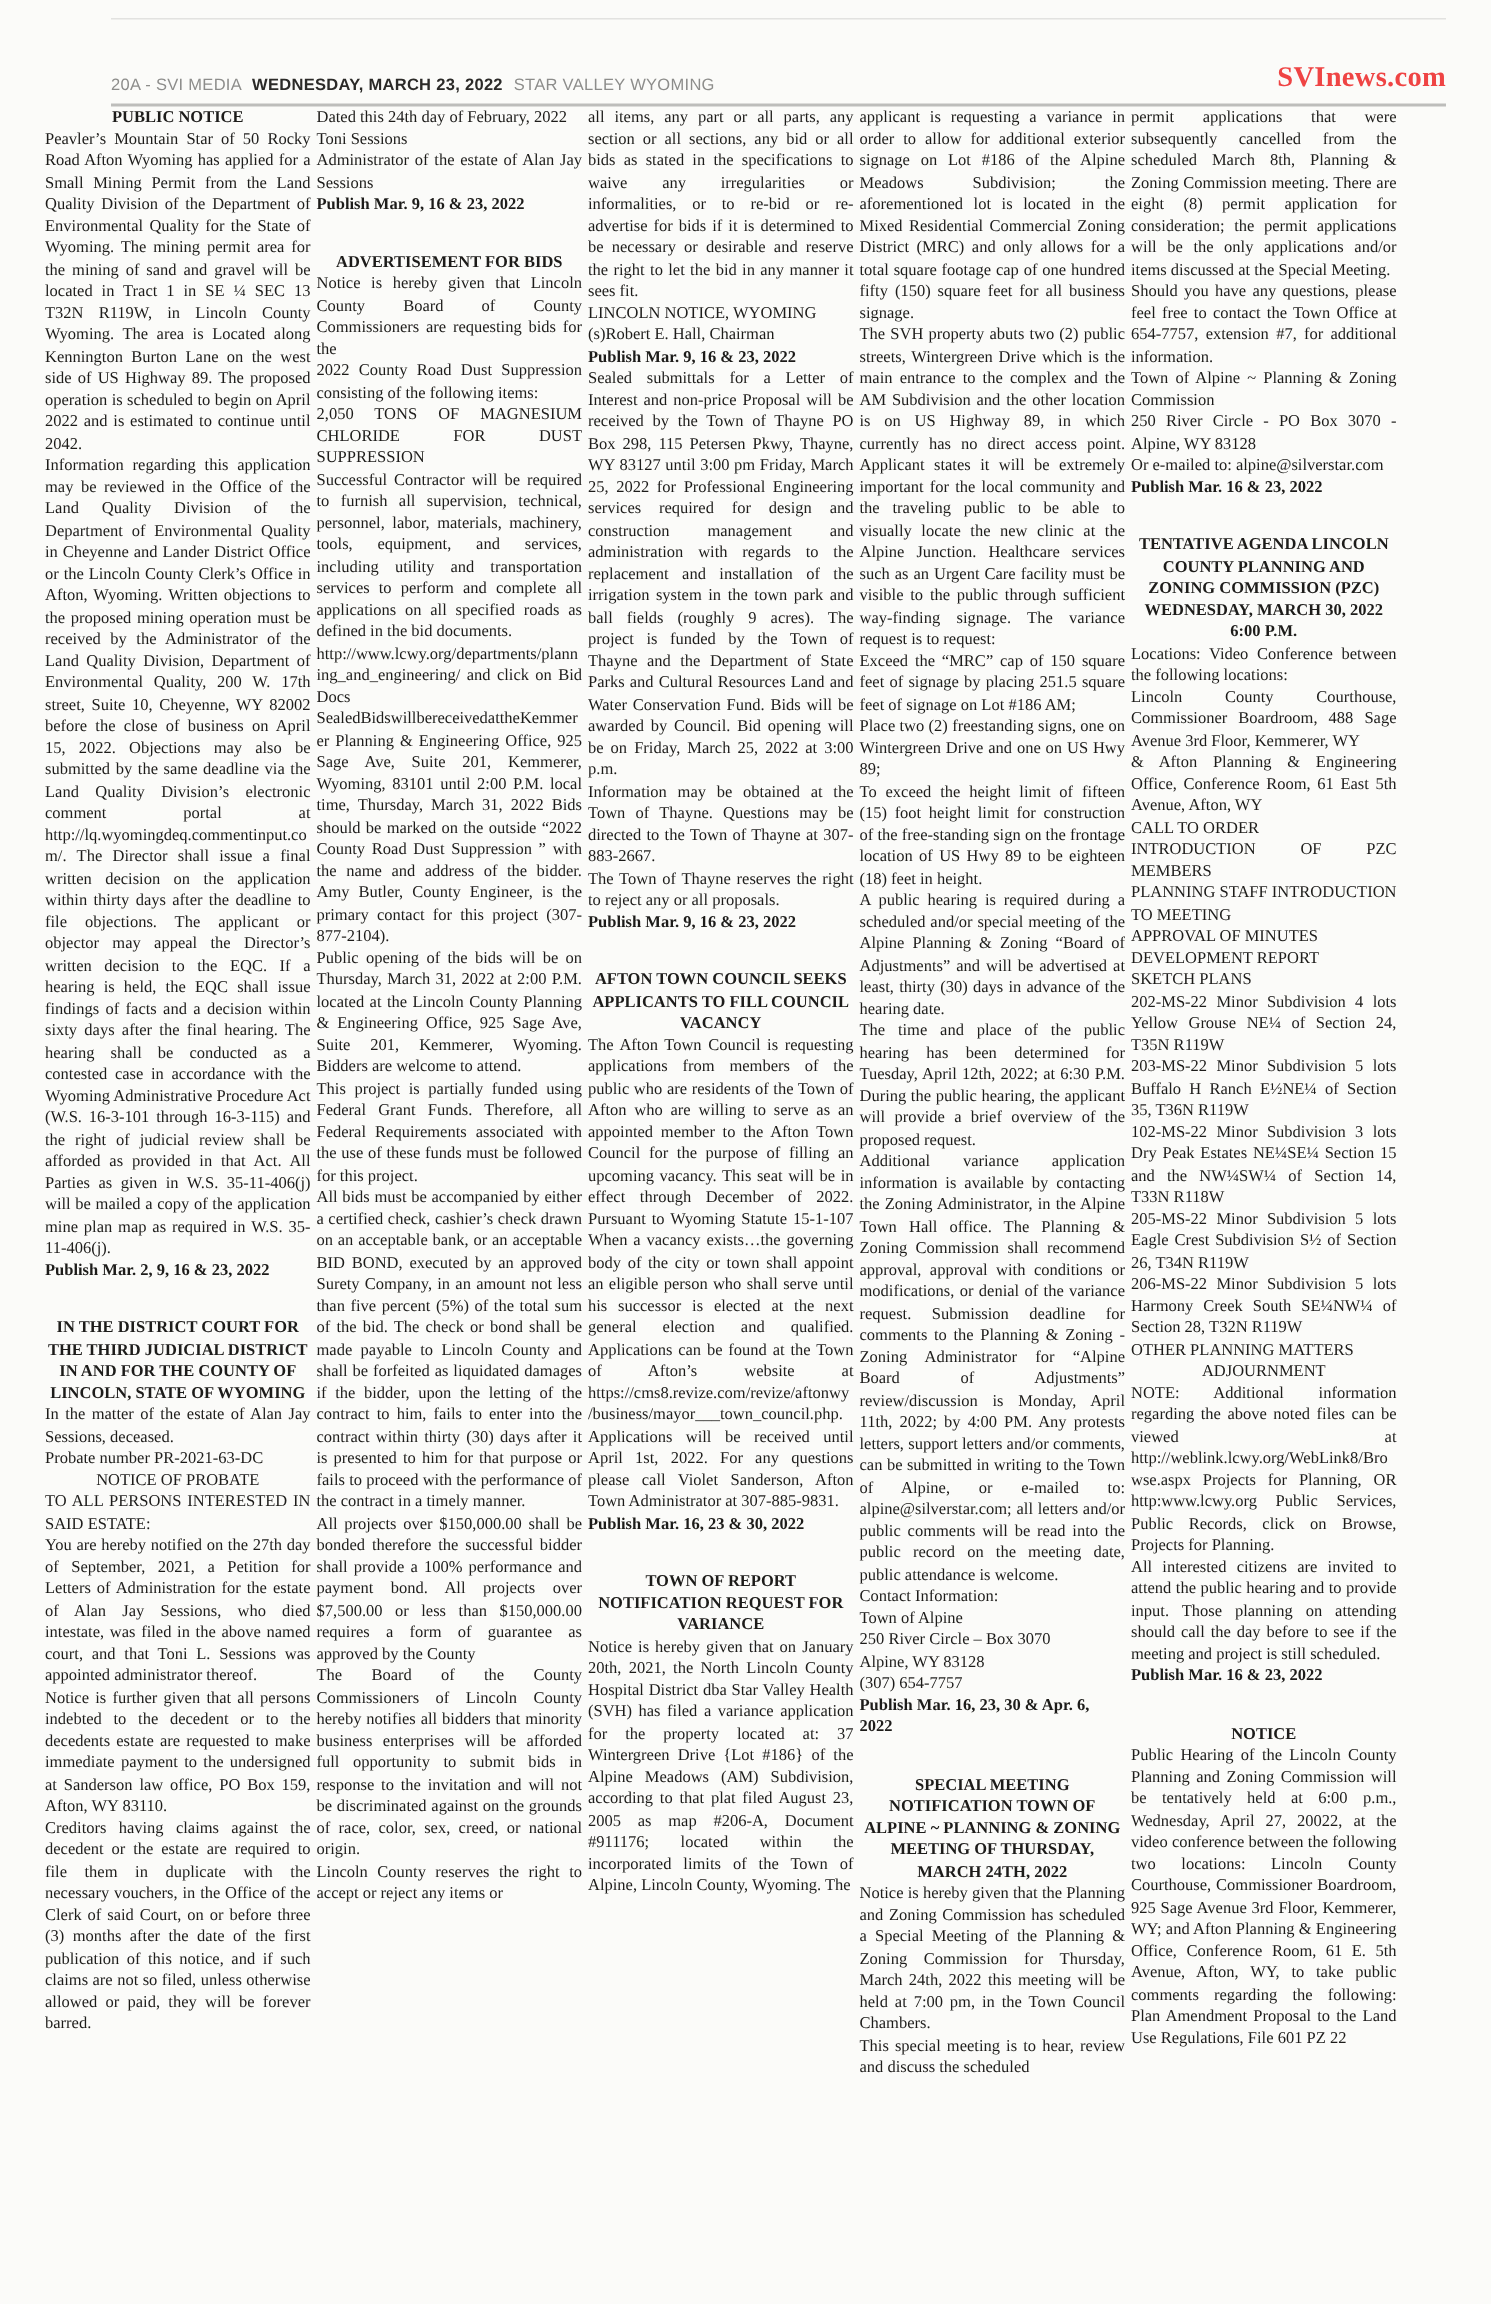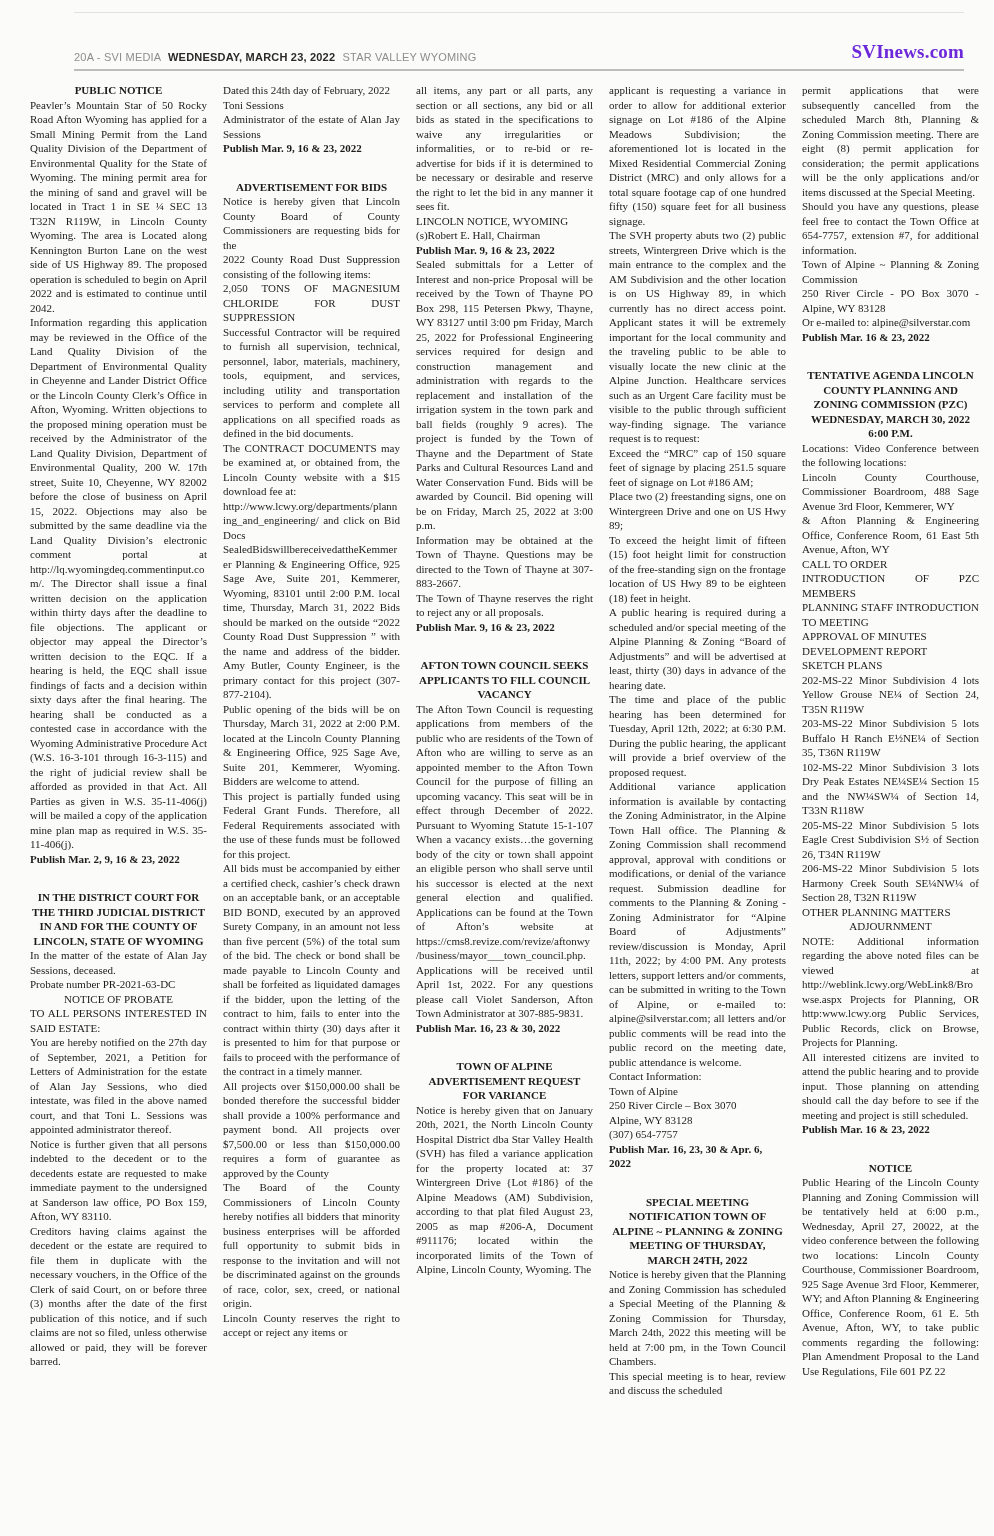--- a/index.html
+++ b/index.html
@@ -18,24 +18,24 @@
     padding: 28px 0 6px 0;
     margin-left: 44px;
   }
   .h-left {
     font-family: "Liberation Sans", "DejaVu Sans", sans-serif;
     font-size: 11px; color: #8d8d8b; letter-spacing: .2px;
   }
   .h-left .h-date { font-weight: bold; color: #2b2a28; margin: 0 4px; }
   .h-right {
     font-family: "Liberation Serif", "DejaVu Serif", serif;
-    font-weight: bold; font-size: 19px; color: #6d28d9; letter-spacing: .2px;
+    font-weight: bold; font-size: 19px; color: #ef4444; letter-spacing: .2px;
   }
   main {
-    display: flex; gap: 16px; margin-top: 12px; font-family: Liberation Serif, serif;
+    display: flex; gap: 4px; margin-top: 0; font-family: Liberation Serif, serif;
   }
   .col {
     width: 177px; flex: 0 0 177px;
     font-size: 11px; line-height: 14.5px;
     overflow-wrap: break-word;
   }
   .col p { margin: 0; }
   .para { text-align: justify; }
   .center { text-align: center; }
   .heading { font-weight: bold; text-align: center; margin-top: 24px !important; }
@@ -73,21 +73,20 @@
       <div class="col">
         <p class="para">Dated this 24th day of February, 2022</p>
         <p class="para">Toni Sessions</p>
         <p class="para">Administrator of the estate of Alan Jay Sessions</p>
         <p class="publish">Publish Mar. 9, 16 &amp; 23, 2022</p>
         <p class="heading">ADVERTISEMENT FOR BIDS</p>
         <p class="para">Notice is hereby given that Lincoln County Board of County Commissioners are requesting bids for the</p>
         <p class="para">2022 County Road Dust Suppression consisting of the following items:</p>
         <p class="para">2,050 TONS OF MAGNESIUM CHLORIDE FOR DUST SUPPRESSION</p>
         <p class="para">Successful Contractor will be required to furnish all supervision, technical, personnel, labor, materials, machinery, tools, equipment, and services, including utility and transportation services to perform and complete all applications on all specified roads as defined in the bid documents.</p>
-        <p class="para">The CONTRACT DOCUMENTS may be examined at, or obtained from, the Lincoln County website with a $15 download fee at:</p>
         <p class="para">http://www.lcwy.org/departments/planning_and_engineering/ and click on Bid Docs</p>
         <p class="para">SealedBidswillbereceivedattheKemmerer Planning &amp; Engineering Office, 925 Sage Ave, Suite 201, Kemmerer, Wyoming, 83101 until 2:00 P.M. local time, Thursday, March 31, 2022  Bids should be marked on the outside “2022 County Road Dust Suppression ” with the name and address of the bidder. Amy Butler, County Engineer, is the primary contact for this project (307-877-2104).</p>
         <p class="para">Public opening of the bids will be on Thursday, March 31, 2022 at 2:00 P.M. located at the Lincoln County Planning &amp; Engineering Office, 925 Sage Ave, Suite 201, Kemmerer, Wyoming.  Bidders are welcome to attend.</p>
         <p class="para">This project is partially funded using Federal Grant Funds. Therefore, all Federal Requirements associated with the use of these funds must be followed for this project.</p>
         <p class="para">All bids must be accompanied by either a certified check, cashier’s check drawn on an acceptable bank, or an acceptable BID BOND, executed by an approved Surety Company, in an amount not less than five percent (5%) of the total sum of the bid.  The check or bond shall be made payable to Lincoln County and shall be forfeited as liquidated damages if the bidder, upon the letting of the contract to him, fails to enter into the contract within thirty (30) days after it is presented to him for that purpose or fails to proceed with the performance of the contract in a timely manner.</p>
         <p class="para">All projects over $150,000.00 shall be bonded therefore the successful bidder shall provide a 100% performance and payment bond. All projects over $7,500.00 or less than $150,000.00 requires a form of guarantee as approved by the County</p>
         <p class="para">The Board of the County Commissioners of Lincoln County hereby notifies all bidders that minority business enterprises will be afforded full opportunity to submit bids in response to the invitation and will not be discriminated against on the grounds of race, color, sex, creed, or national origin.</p>
         <p class="para">Lincoln County reserves the right to accept or reject any items or</p>
       </div>
       <div class="col">
@@ -96,21 +95,21 @@
         <p class="para">(s)Robert E. Hall, Chairman</p>
         <p class="publish">Publish Mar. 9, 16 &amp; 23, 2022</p>
         <p class="para">Sealed submittals for a Letter of Interest and non-price Proposal will be received by the Town of Thayne PO Box 298, 115 Petersen Pkwy, Thayne, WY 83127 until 3:00 pm Friday, March 25, 2022 for Professional Engineering services required for design and construction management and administration with regards to the replacement and installation of the irrigation system in the town park and ball fields (roughly 9 acres). The project is funded by the Town of Thayne and the Department of State Parks and Cultural Resources Land and Water Conservation Fund. Bids will be awarded by Council. Bid opening will be on Friday, March 25, 2022 at 3:00 p.m.</p>
         <p class="para">Information may be obtained at the Town of Thayne.  Questions may be directed to the Town of Thayne at 307-883-2667.</p>
         <p class="para">The Town of Thayne reserves the right to reject any or all proposals.</p>
         <p class="publish">Publish Mar. 9, 16 &amp; 23, 2022</p>
         <p class="heading">AFTON TOWN COUNCIL SEEKS APPLICANTS TO FILL COUNCIL VACANCY</p>
         <p class="para">The Afton Town Council is requesting applications from members of the public who are residents of the Town of Afton who are willing to serve as an appointed member to the Afton Town Council for the purpose of filling an upcoming vacancy. This seat will be in effect through December of 2022. Pursuant to Wyoming Statute 15-1-107 When a vacancy exists…the governing body of the city or town shall appoint an eligible person who shall serve until his successor is elected at the next general election and qualified. Applications can be found at the Town of Afton’s website at https://cms8.revize.com/revize/aftonwy/business/mayor___town_council.php.</p>
         <p class="para">Applications will be received until April 1st, 2022. For any questions please call Violet Sanderson, Afton Town Administrator at 307-885-9831.</p>
         <p class="publish">Publish Mar. 16, 23 &amp; 30, 2022</p>
-        <p class="heading">TOWN OF ALPINE ADVERTISEMENT REQUEST FOR VARIANCE</p>
+        <p class="heading">TOWN OF REPORT NOTIFICATION REQUEST FOR VARIANCE</p>
         <p class="para">Notice is hereby given that on January 20th, 2021, the North Lincoln County Hospital District dba Star Valley Health (SVH) has filed a variance application for the property located at: 37 Wintergreen Drive {Lot #186} of the Alpine Meadows (AM) Subdivision, according to that plat filed August 23, 2005 as map #206-A, Document #911176; located within the incorporated limits of the Town of Alpine, Lincoln County, Wyoming.  The</p>
       </div>
       <div class="col">
         <p class="para">applicant is requesting a variance in order to allow for additional exterior signage on Lot #186 of the Alpine Meadows Subdivision; the aforementioned lot is located in the Mixed Residential Commercial Zoning District (MRC) and only allows for a total square footage cap of one hundred fifty (150) square feet for all business signage.</p>
         <p class="para">The SVH property abuts two (2) public streets, Wintergreen Drive which is the main entrance to the complex and the AM Subdivision and the other location is on US Highway 89, in which currently has no direct access point.  Applicant states it will be extremely important for the local community and the traveling public to be able to visually locate the new clinic at the Alpine Junction.  Healthcare services such as an Urgent Care facility must be visible to the public through sufficient way-finding signage.  The variance request is to request:</p>
         <p class="para">Exceed the “MRC” cap of 150 square feet of signage by placing 251.5 square feet of signage on Lot #186 AM;</p>
         <p class="para">Place two (2) freestanding signs, one on Wintergreen Drive and one on US Hwy 89;</p>
         <p class="para">To exceed the height limit of fifteen (15) foot height limit for construction of the free-standing sign on the frontage location of US Hwy 89 to be eighteen (18) feet in height.</p>
         <p class="para">A public hearing is required during a scheduled and/or special meeting of the Alpine Planning &amp; Zoning “Board of Adjustments” and will be advertised at least, thirty (30) days in advance of the hearing date.</p>
         <p class="para">The time and place of the public hearing has been determined for Tuesday, April 12th, 2022; at 6:30 P.M.  During the public hearing, the applicant will provide a brief overview of the proposed request.</p>

